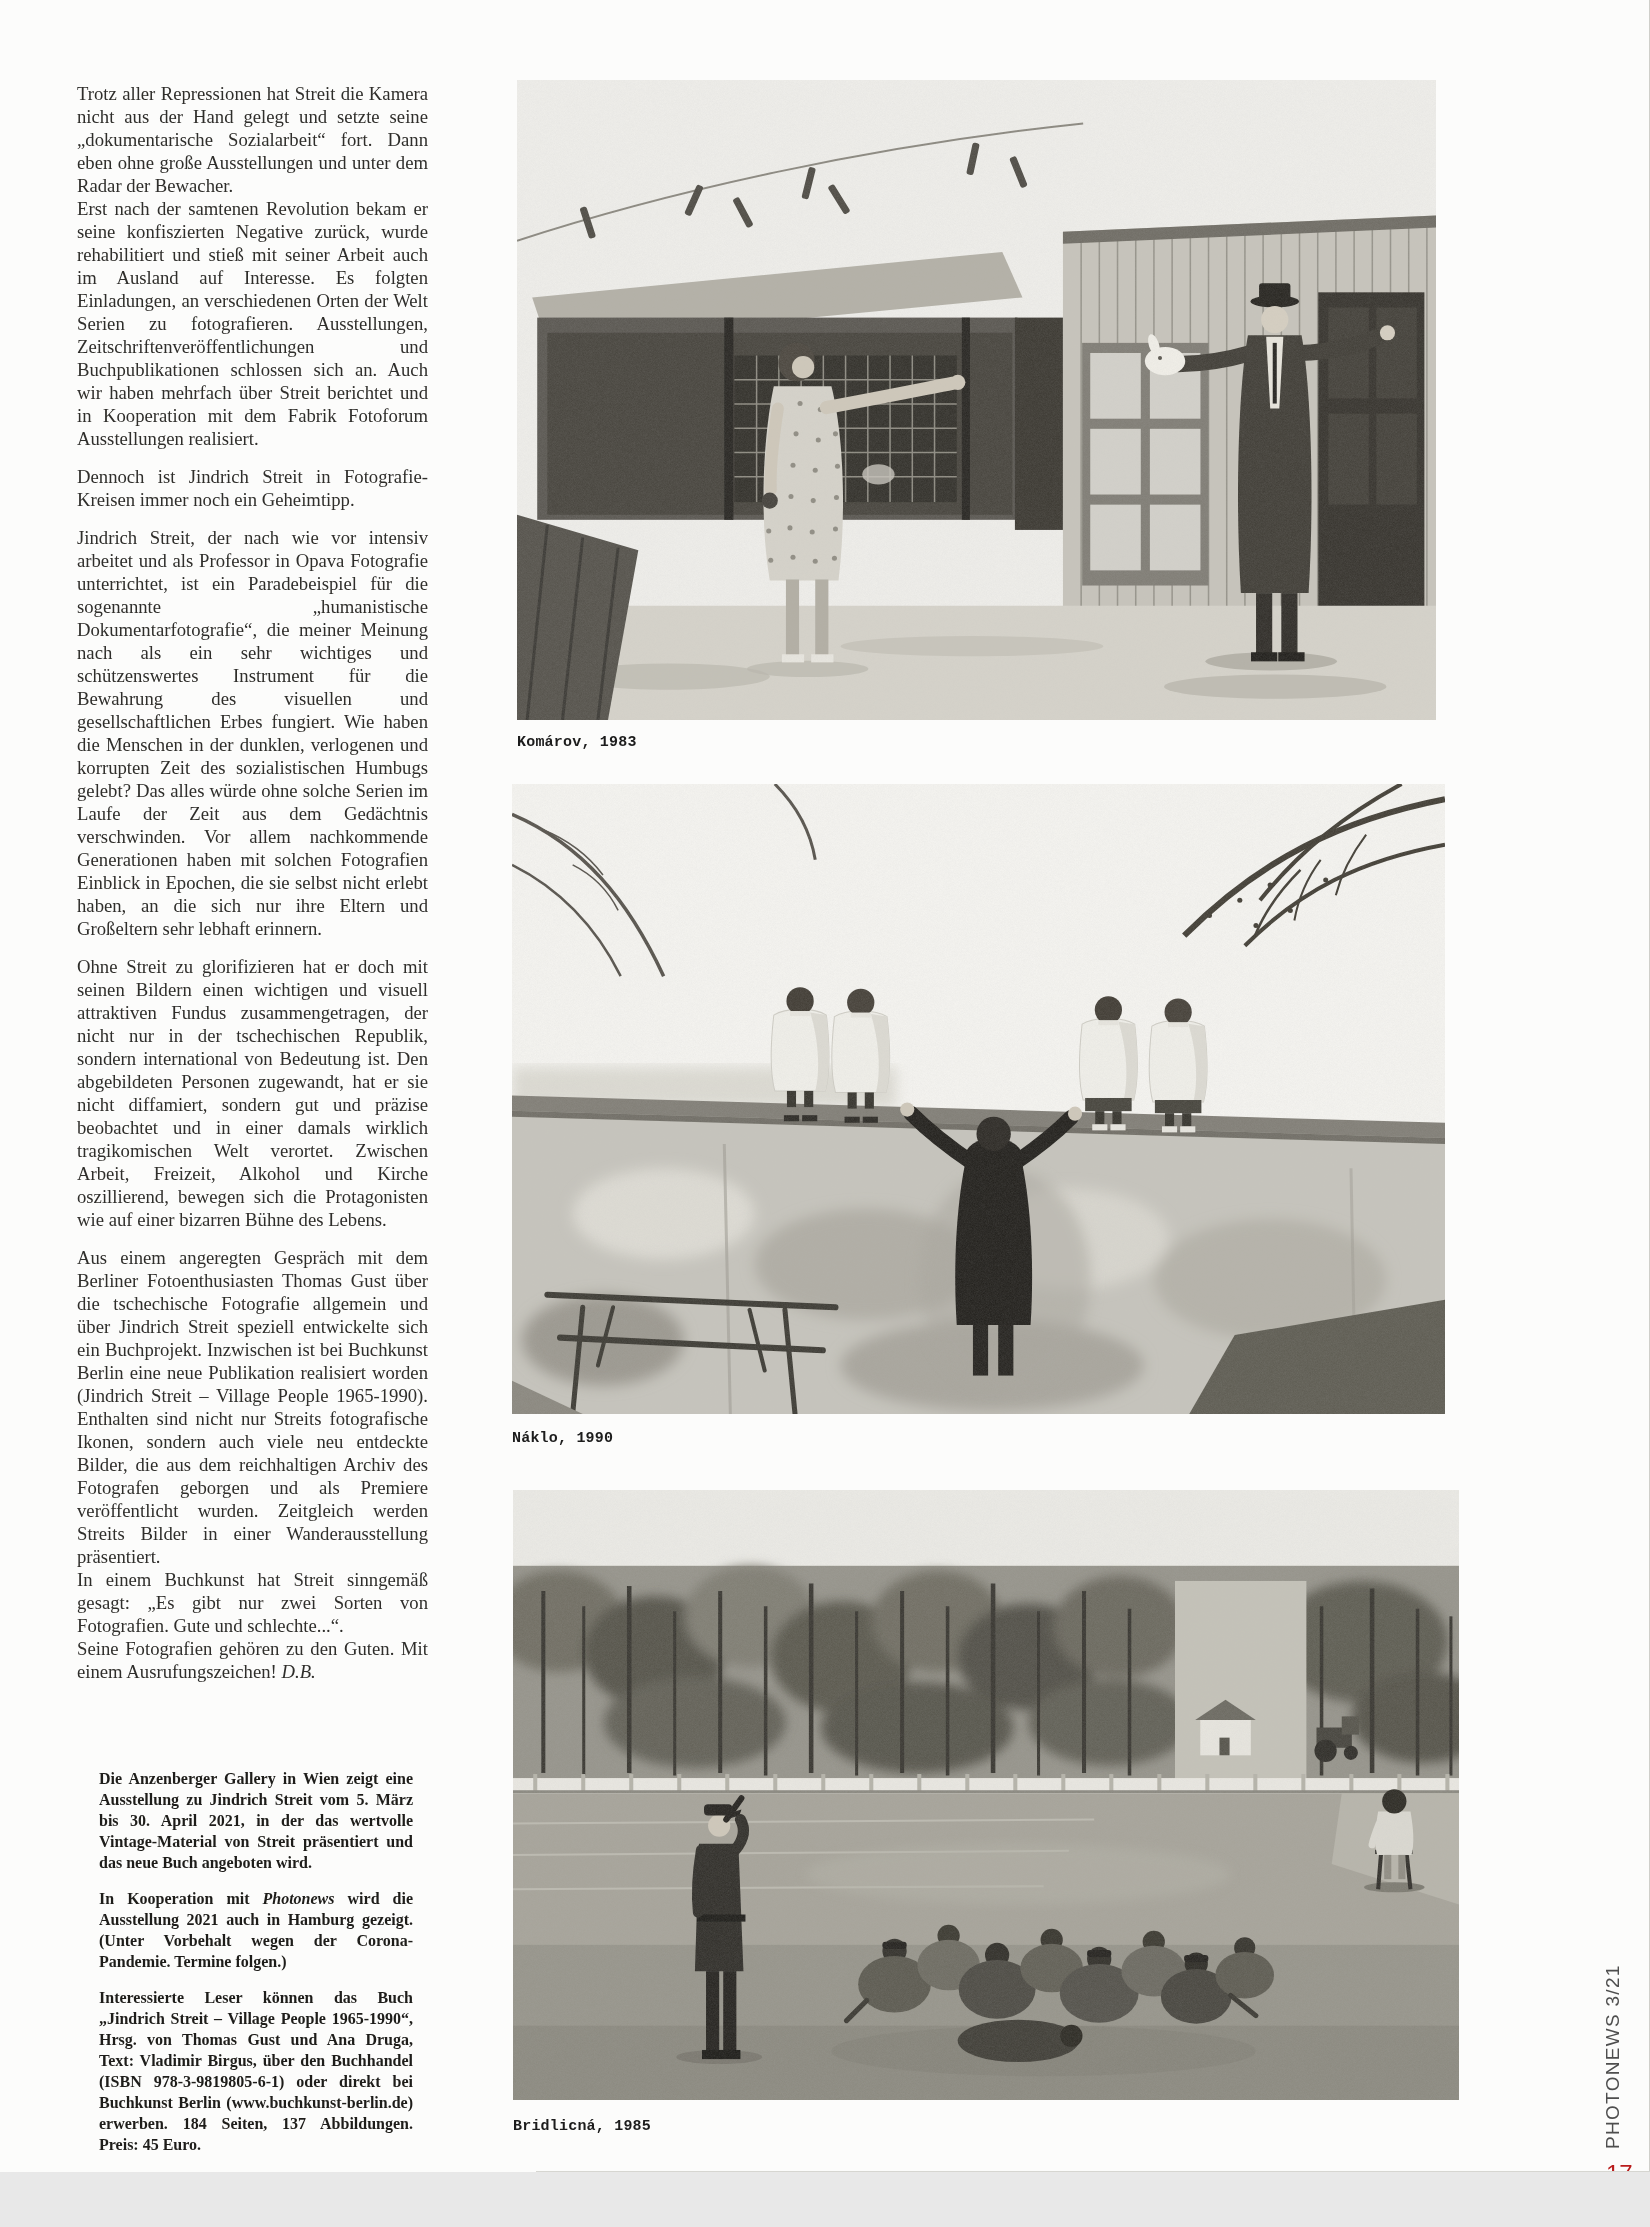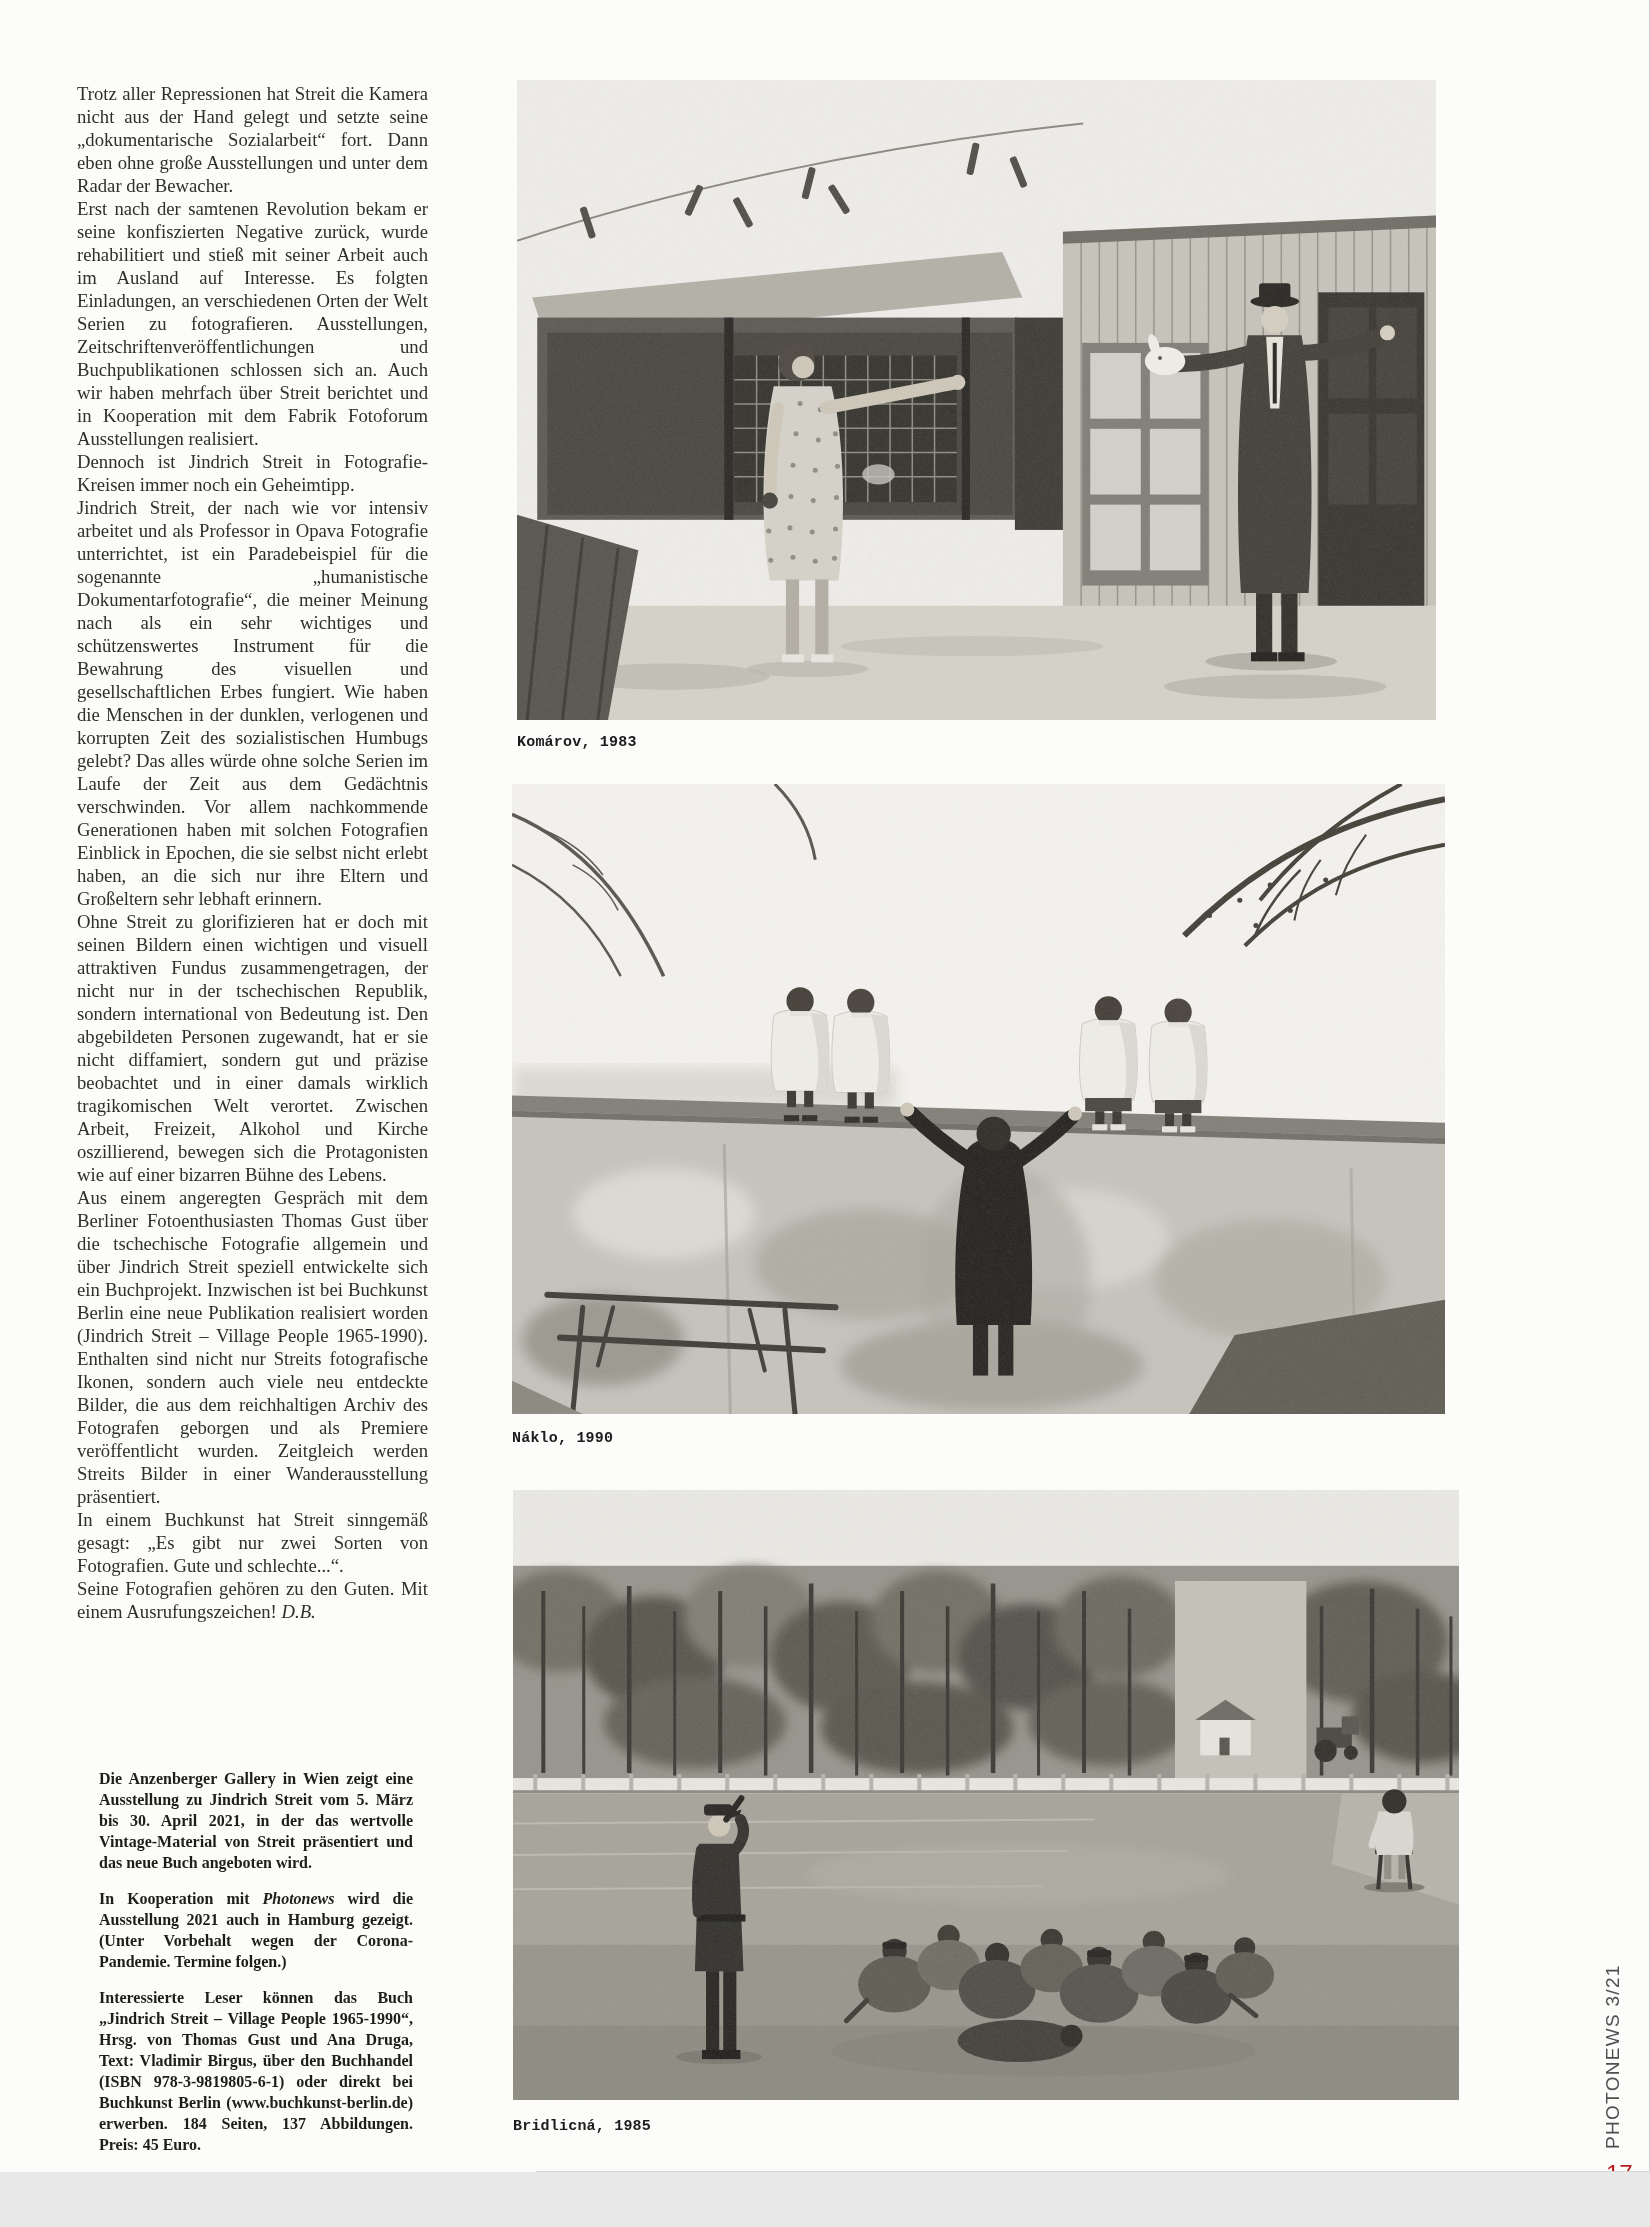--- a/index.html
+++ b/index.html
@@ -7,21 +7,21 @@
     position:relative;width:1650px;height:2172px;background:#fcfcfb;
     overflow:hidden;font-family:"Liberation Serif",serif;
   }
   
   .article-col{
     position:absolute;left:77px;top:82px;width:351px;
     font-size:18.7px;line-height:23px;color:#2f2e2b;
     text-align:justify;hyphens:auto;-webkit-hyphens:auto;
   }
   .article-col p{margin:0;}
-  .article-col p.gap{margin-top:0;}
+  .article-col p.gap{margin-top:15px;}
   .article-col em{font-style:italic;}
   .note-col{
     position:absolute;left:84px;top:1753px;width:344px;
     font-size:16px;line-height:21px;font-weight:700;color:#1e1d1a;
     text-align:justify;hyphens:auto;-webkit-hyphens:auto;
   }
   .note-col p{margin:15px;}
   .note-col em{font-style:italic;}
   
   .photo{position:absolute;overflow:hidden;background:#f0efeb;}

